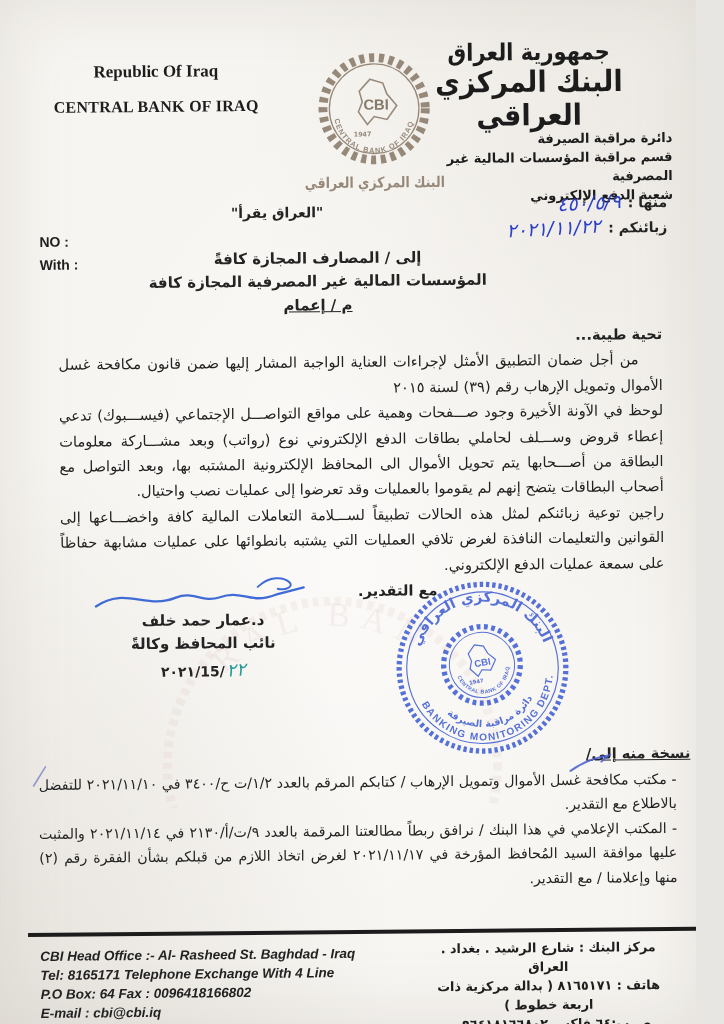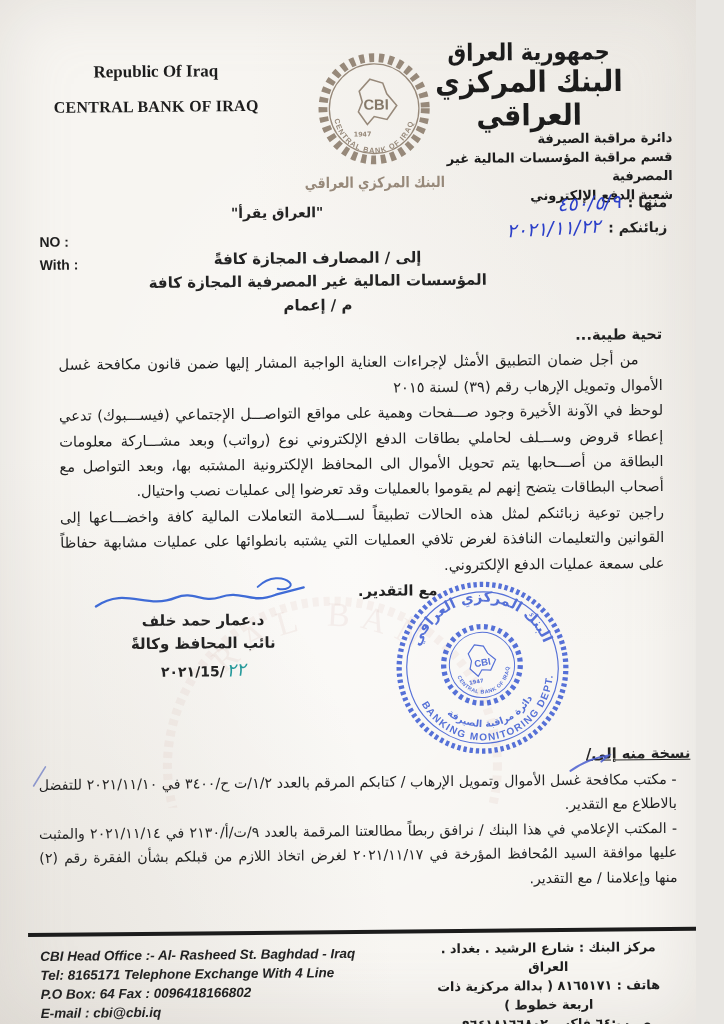--- a/index.html
+++ b/index.html
@@ -29,21 +29,21 @@
   .no-date{position:absolute;left:42px;top:184px;font:700 14px "Liberation Sans",sans-serif;line-height:23px;color:#1f1f1f;margin-top:44px;}
   .motto{position:absolute;left:200px;top:204px;width:160px;text-align:center;direction:rtl;font:700 14px "DejaVu Sans",sans-serif;}
   .ref-ar{position:absolute;right:26px;top:194px;direction:rtl;text-align:right;font:700 14px "DejaVu Sans",sans-serif;}
   .ref-row{display:flex;gap:7px;align-items:center;justify-content:flex-start;}
   .ref-row+.ref-row{margin-top:3px;}
   .hand{font:italic 400 19px "DejaVu Sans",sans-serif;color:#2b3fc9;direction:ltr;unicode-bidi:isolate;
         letter-spacing:2px;transform:rotate(-2.5deg);display:inline-block;}
   
   .addr{position:absolute;left:80px;top:247px;width:480px;text-align:center;direction:rtl;
         font:700 15px "DejaVu Sans",sans-serif;line-height:23px;}
-  .subject{display:inline-block;margin-top:1px;}
+  .subject{display:inline-block;text-decoration:underline;margin-top:1px;}
   
   .letter-body{position:absolute;left:60px;top:324px;width:604px;direction:rtl;text-align:justify;
         font:400 14.6px "DejaVu Sans",sans-serif;line-height:25.4px;color:#222;}
   .salut{font-weight:700;}
   .letter-body p{margin:0;}
   .p-indent{text-indent:24px;}
   .closing{font-weight:700;text-align:center;padding-left:70px;}
   
   .sig{position:absolute;left:74px;top:570px;width:256px;text-align:center;direction:rtl;}
   .sig svg{display:block;margin:0 auto;}

